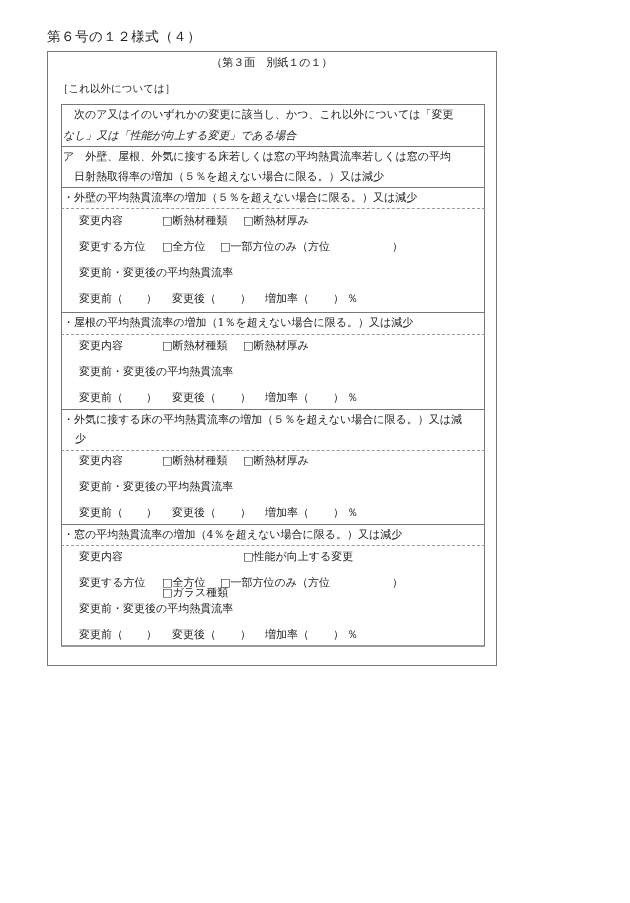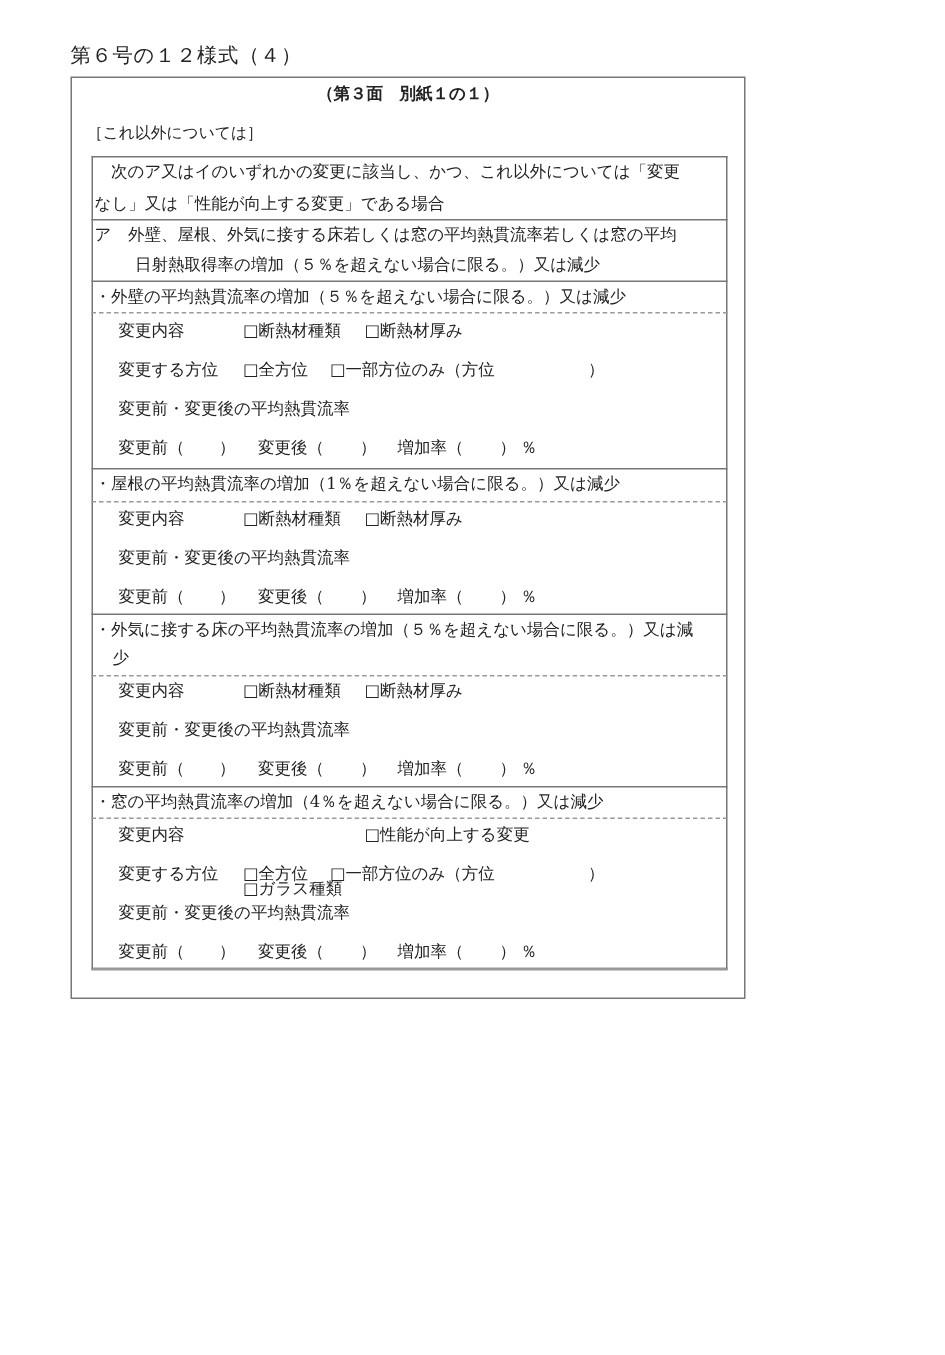--- a/index.html
+++ b/index.html
@@ -33,21 +33,20 @@
       box-sizing: border-box;
     }
     .page-label {
       position: absolute;
       left: 47px;
       width: 450px;
       top: 55px;
       text-align: center;
       font-size: 11px;
       white-space: nowrap;
-      font-weight: bold;
     }
     .section-label {
       position: absolute;
       left: 58px;
       top: 82px;
       font-size: 10.5px;
       white-space: nowrap;
     }
     .inner-table {
       position: absolute;
@@ -81,25 +80,25 @@
 
 <div class="form-title">第６号の１２様式（４）</div>
 
 <div class="outer-box"></div>
 <div class="page-label">（第３面　別紙１の１）</div>
 <div class="section-label">［これ以外については］</div>
 
 <div class="inner-table"></div>
 
 <div class="txt" style="left:63px;top:108px;">　次のア又はイのいずれかの変更に該当し、かつ、これ以外については「変更</div>
-<div class="txt" style="left:63px;top:129px;">なし」又は「性能が向上する変更」である場合</div>
+<div class="txt" style="left:63px;top:129px;font-style:italic;">なし」又は「性能が向上する変更」である場合</div>
 <div class="hline" style="top:146px;"></div>
 
 <div class="txt" style="left:63px;top:150px;">ア　外壁、屋根、外気に接する床若しくは窓の平均熱貫流率若しくは窓の平均</div>
-<div class="txt" style="left:63px;top:170px;padding-left:16px;">　日射熱取得率の増加（５％を超えない場合に限る。）又は減少</div>
+<div class="txt" style="left:63px;top:170px;">　日射熱取得率の増加（５％を超えない場合に限る。）又は減少</div>
 <div class="hline" style="top:187px;"></div>
 
 <div class="txt" style="left:63px;top:191px;">・外壁の平均熱貫流率の増加（５％を超えない場合に限る。）又は減少</div>
 <div class="hline dotted" style="top:208px;"></div>
 <div class="txt" style="left:79px;top:214px;">変更内容</div>
 <div class="txt" style="left:162px;top:214px;">□断熱材種類</div>
 <div class="txt" style="left:243px;top:214px;">□断熱材厚み</div>
 <div class="txt" style="left:79px;top:240px;">変更する方位</div>
 <div class="txt" style="left:162px;top:240px;">□全方位</div>
 <div class="txt" style="left:220px;top:240px;">□一部方位のみ（方位</div>

